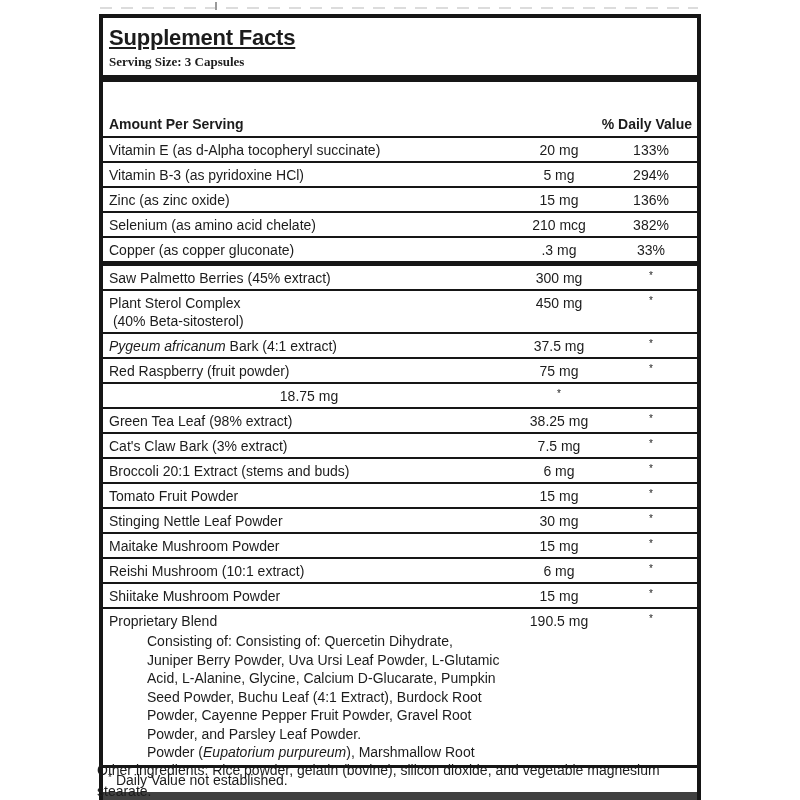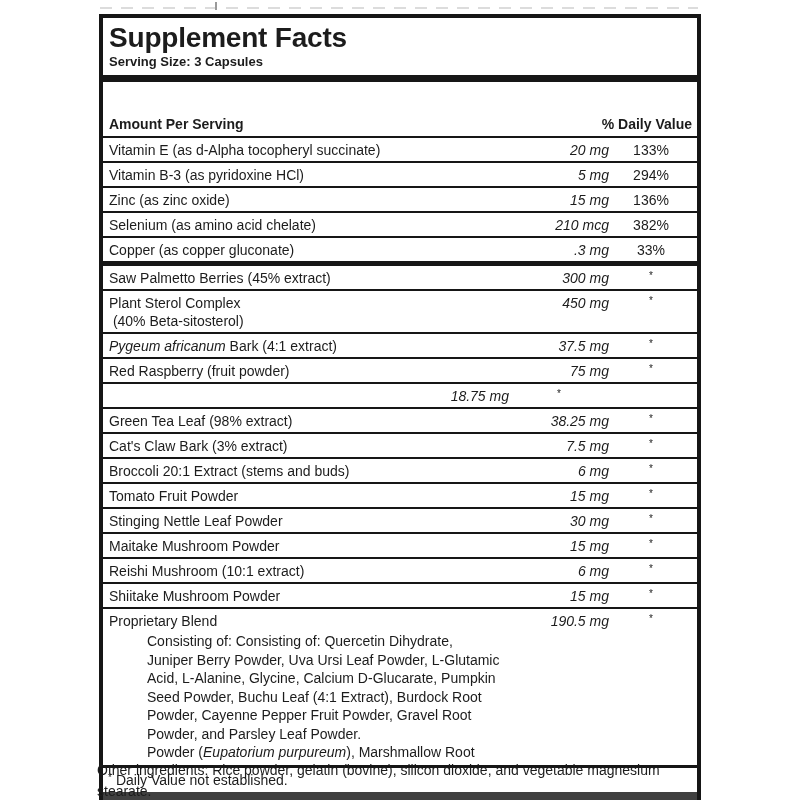--- a/index.html
+++ b/index.html
@@ -8,32 +8,32 @@
     font-family:"Liberation Sans", sans-serif;color:#1c1c1c;overflow:hidden;
   }
   .artifact{position:absolute;left:100px;top:7px;width:598px;height:2px;
     background:repeating-linear-gradient(90deg,#dcdcdc 0 12px,transparent 12px 21px);}
   .artifact-tick{position:absolute;left:215px;top:2px;width:2px;height:8px;background:#9a9a9a;}
   .label-box{
     position:absolute;left:99px;top:14px;width:602px;box-sizing:border-box;
     border:4px solid #161616;background:#fff;padding-bottom:2px;
   }
   .header-sec{padding:7px 6px 4px 6px;}
-  .title{font-size:28px;font-weight:bold;line-height:26px;letter-spacing:-0.2px;}
-  .serving{font-size:13px;font-weight:bold;line-height:18px;margin-top:2px;}
+  .title{font-size:22px;font-weight:bold;line-height:26px;letter-spacing:-0.2px;text-decoration:underline;}
+  .serving{font-size:13px;font-weight:bold;line-height:18px;margin-top:2px;font-family:Liberation Serif, serif;}
   .bar{height:7px;background:#161616;}
   .bar-thin{height:5px;background:#161616;}
   .colhead{display:flex;justify-content:space-between;align-items:center;
     padding:4px 5px 3px 6px;font-size:14px;font-weight:bold;line-height:18px;
     border-bottom:2px solid #161616;margin-top:29px;}
   .rows .row + .row{border-top:2px solid #161616;}
   .row-main{display:grid;grid-template-columns:1fr 100px 84px;
     padding:3px 4px 2px 6px;font-size:14px;line-height:18px;}
   .cell-name{white-space:pre;}
-  .cell-amount{text-align:right;white-space:nowrap;font-style:italic;}
+  .cell-amount{text-align:center;white-space:nowrap;}
   .cell-dv{text-align:center;}
   .ast{font-size:10px;line-height:12px;vertical-align:top;position:relative;top:1px;}
   .row-desc{padding:0 10px 3px 10px;font-size:14px;line-height:18.5px;}
   .desc-line{white-space:pre;margin-left:34px;}
   em{font-style:italic;}
   .footnote-sep{height:3px;background:#161616;}
   .footnote{padding:3px 6px 3px 5px;font-size:14px;line-height:18px;border-bottom:8px solid #404040;}
   .footnote-text{margin-left:4px;}
   .other{position:absolute;left:97px;top:760px;width:585px;font-size:14px;line-height:21px;}
 </style>

